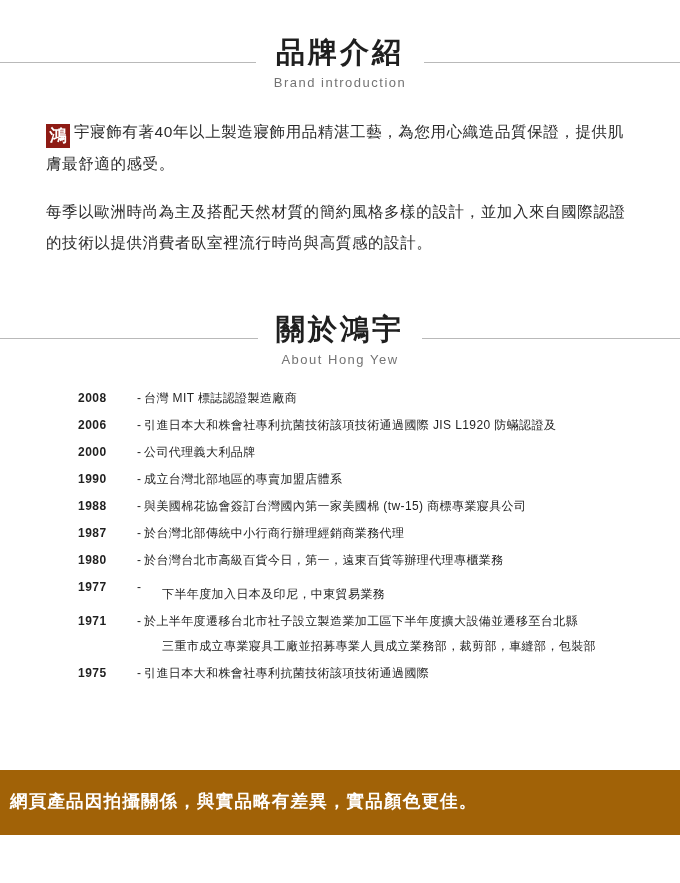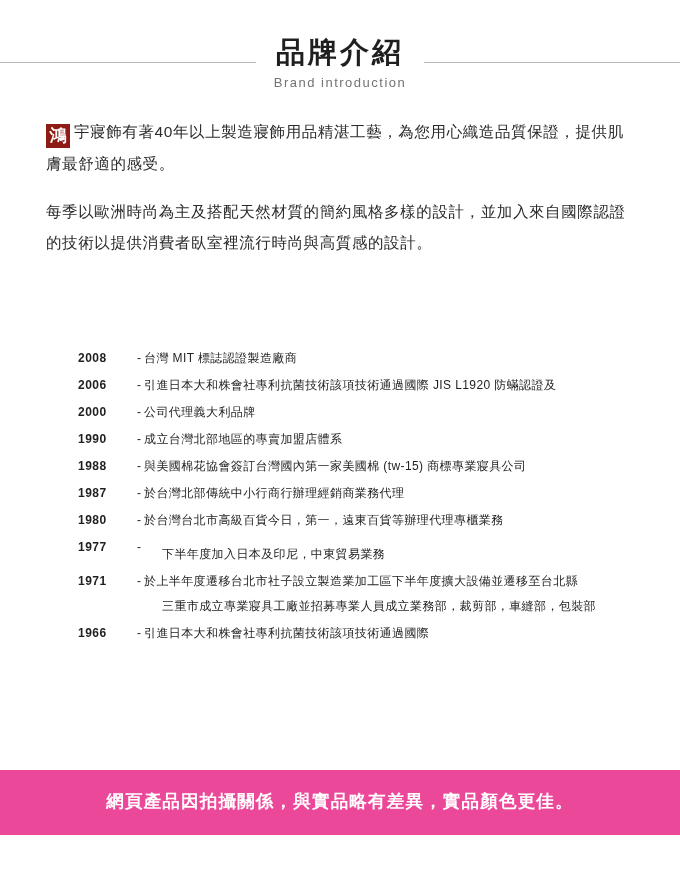--- a/index.html
+++ b/index.html
@@ -75,21 +75,21 @@
     font-weight: bold;
     line-height: 24px;
     text-align: center;
     vertical-align: -4px;
     margin-right: 4px;
     letter-spacing: 0;
   }
 
   
   .timeline {
-    margin: 38px 60px 0 78px;
+    margin: 22px 60px 0 78px;
     font-size: 12px;
     color: #1f1f1f;
   }
   .tl-row {
     display: flex;
     align-items: flex-start;
     margin-bottom: 9px;
     line-height: 1.5;
   }
   .tl-year {
@@ -114,23 +114,23 @@
     padding-left: 18px;
     letter-spacing: 0.4px;
   }
 
   
   .notice {
     position: absolute;
     left: 0;
     right: 0;
     bottom: 48px;
-    background: #ec4899;
+    background: #a16207;
     color: #ffffff;
-    text-align: center;
+    text-align: left;
     padding: 16px 10px 18px 10px;
     box-sizing: border-box;
     margin-top: 12px;
   }
   .notice div {
     font-family: "Liberation Serif", serif;
     font-size: 17.5px;
     font-weight: bold;
     letter-spacing: 1.2px;
     line-height: 1.75;
@@ -157,20 +157,28 @@
 
   <div class="brand-block">
     <p class="brand-para">
       <span class="logo-mark">鴻</span><span>宇寢飾有著40年以上製造寢飾用品精湛工藝，為您用心織造品質保證，提供肌膚最舒適的感受。</span>
     </p>
     <p class="brand-para second">每季以歐洲時尚為主及搭配天然材質的簡約風格多樣的設計，並加入來自國際認證的技術以提供消費者臥室裡流行時尚與高質感的設計。</p>
   </div>
 
   <div class="spacer-mid"></div>
 
+  <div class="section-head">
+    <div class="rule"></div>
+    <div class="head-text">
+      <div class="head-cn">關於鴻宇</div>
+      <div class="head-en">About Hong Yew</div>
+    </div>
+    <div class="rule"></div>
+  </div>
 
   <div class="timeline">
 
     <div class="tl-row">
       <div class="tl-year">2008</div>
       <div class="tl-dash">-</div>
       <div class="tl-body">台灣 MIT 標誌認證製造廠商</div>
     </div>
 
     <div class="tl-row">
@@ -222,21 +230,21 @@
     <div class="tl-row">
       <div class="tl-year">1971</div>
       <div class="tl-dash">-</div>
       <div class="tl-body">
         <div>於上半年度遷移台北市社子設立製造業加工區下半年度擴大設備並遷移至台北縣</div>
         <div class="tl-sub">三重市成立專業寢具工廠並招募專業人員成立業務部，裁剪部，車縫部，包裝部</div>
       </div>
     </div>
 
     <div class="tl-row">
-      <div class="tl-year">1966</div>
+      <div class="tl-year">1975</div>
       <div class="tl-dash">-</div>
       <div class="tl-body">引進日本大和株會社專利抗菌技術該項技術通過國際</div>
     </div>
 
   </div>
 
   <div class="notice">
     <div>網頁產品因拍攝關係，與實品略有差異，實品顏色更佳。</div>
   </div>
 

